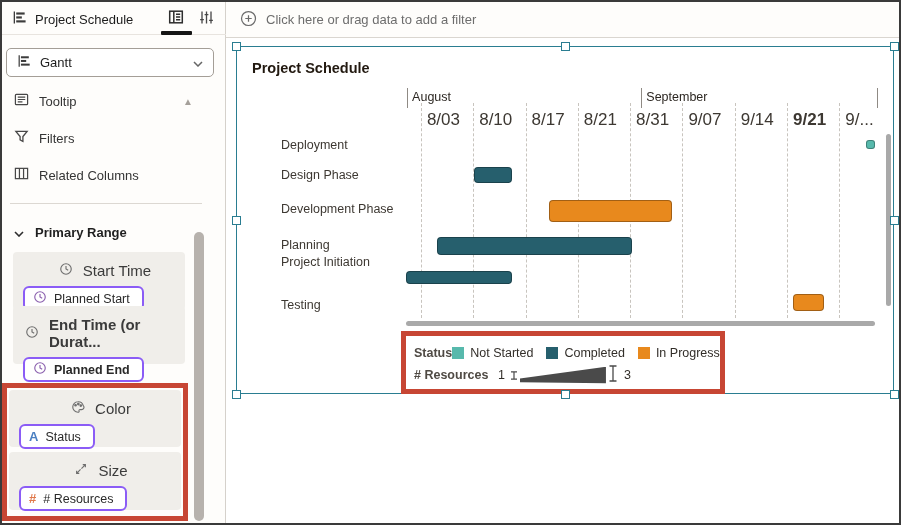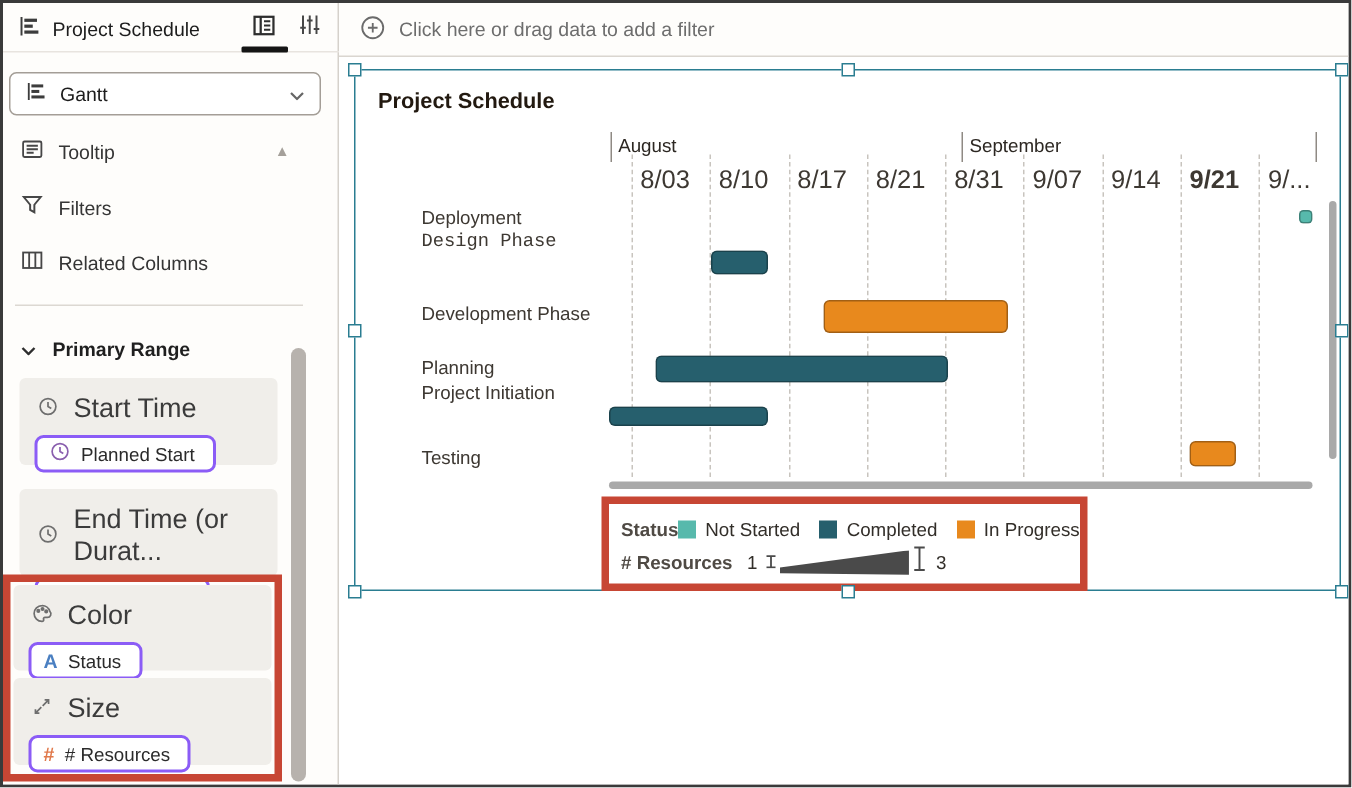--- a/index.html
+++ b/index.html
@@ -16,21 +16,21 @@
   #tab-underline { left: 159px; top: 29px; width: 31px; height: 4px; background: #151515; border-radius: 1px; }
   #viz-select { left: 4px; top: 46px; width: 208px; height: 29px; background: #fff; border: 1px solid #a49e97; border-radius: 5px; display: flex; align-items: center; padding: 0 10px; gap: 9px; font-size: 13px; color: #1c1c1c; cursor: pointer; }
   #viz-select .spacer { flex: 1; }
   .sb-row { left: 0; width: 195px; height: 24px; display: flex; align-items: center; padding-left: 12px; gap: 10px; font-size: 13px; color: #353535; cursor: pointer; }
   .sb-row .spacer { flex: 1; }
   .tri-up { color: #a5a09a; font-size: 10px; padding-right: 4px; }
   #sb-divider { left: 8px; top: 201px; width: 192px; height: 1px; background: #dcd8d2; }
   #pr-head { left: 0; top: 219px; width: 190px; height: 22px; display: flex; align-items: center; padding-left: 12px; gap: 11px; font-size: 13px; font-weight: bold; color: #1f1f1f; cursor: pointer; }
   .field-card { left: 11px; width: 172px; background: #f0eeea; border-radius: 4px; }
   .field-card.in-red { left: 7px; }
-  .fc-label { display: flex; align-items: center; gap: 10px; padding: 10px 0 0 12px; font-size: 18px; color: #3b3b3b; }
+  .fc-label { display: flex; align-items: center; gap: 10px; padding: 10px 0 0 12px; font-size: 15px; color: #3b3b3b; justify-content: center; }
   .pill { display: inline-flex; align-items: center; gap: 7px; margin: 7px 0 0 10px; height: 25px; background: #fff; border: 2px solid #8b5cf6; border-radius: 6px; padding: 0 12px 0 8px; font-size: 12.5px; color: #2a2a2a; cursor: pointer; }
   .letter-icon { font-weight: bold; font-size: 13px; }
   .a-icon { color: #4a7fc1; }
   .hash-icon { color: #e0784a; }
   #sb-redbox { left: 0px; top: 381px; width: 186px; height: 138px; border: 5px solid #c74634; }
   #sb-scroll { left: 192px; top: 230px; width: 10px; height: 289px; background: #b7b2ad; border-radius: 5px; cursor: pointer; }
 
   
   #filter-bar { left: 224px; top: 0; width: 673px; height: 36px; background: #fefdfb; border-bottom: 1px solid #dad6d0; display: flex; align-items: center; padding-left: 14px; gap: 9px; cursor: pointer; }
   #filter-bar span { font-size: 13px; color: #6d6d6d; }
@@ -148,21 +148,21 @@
       </div>
       <div class="pill">
         <span><svg width="14" height="14" viewBox="0 0 16 16" fill="none" stroke="#8a5fae" stroke-width="1.3">
               <circle cx="8" cy="8" r="6"></circle>
               <path d="M8 4.5V8l2.5 1.5"></path>
             </svg></span>
         <span>Planned Start</span>
       </div>
     </div>
 
-    <div class="field-card abs" style="top:324px;height:58px;">
+    <div class="field-card abs" style="top:304px;height:58px;font-weight:bold;">
       <div class="fc-label">
         <span><svg width="14" height="14" viewBox="0 0 16 16" fill="none" stroke="#6e6e6e" stroke-width="1.3">
               <circle cx="8" cy="8" r="6"></circle>
               <path d="M8 4.5V8l2.5 1.5"></path>
             </svg></span>
         <span>End Time (or Durat...</span>
       </div>
       <div class="pill">
         <span><svg width="14" height="14" viewBox="0 0 16 16" fill="none" stroke="#8a5fae" stroke-width="1.3">
               <circle cx="8" cy="8" r="6"></circle>
@@ -238,21 +238,21 @@
       <div class="abs tick-label" style="left: 791px; font-weight: bold;">9/21</div>
       <div class="abs tick-line" style="left: 837.3px;"></div>
       <div class="abs tick-label" style="left: 843.3px;">9/...</div>
       <div class="abs month-line" style="left: 405.1px;"></div>
       <div class="abs month-label" style="left: 410.1px;">August</div>
       <div class="abs month-line" style="left: 639.3px;"></div>
       <div class="abs month-label" style="left: 644.3px;">September</div>
       <div class="abs month-line" style="left: 875.4px;"></div>
       <div class="abs task-label" style="top: 136px;">Deployment</div>
       <div class="abs bar" style="left: 864.2px; width: 9px; top: 138px; height: 9px; background: rgb(87, 185, 172); border: 1px solid rgba(0, 0, 0, 0.3); border-radius: 3px;"></div>
-      <div class="abs task-label" style="top: 152px; font-family: Liberation Mono, monospace;">Design Phase</div>
+      <div class="abs task-label" style="top: 166px;">Design Phase</div>
       <div class="abs bar" style="left: 472px; width: 38.1px; top: 165px; height: 16px; background: rgb(38, 95, 109); border: 1px solid rgba(0, 0, 0, 0.3);"></div>
       <div class="abs task-label" style="top: 200px;">Development Phase</div>
       <div class="abs bar" style="left: 546.7px; width: 123.3px; top: 198px; height: 22px; background: rgb(232, 137, 29); border: 1px solid rgba(0, 0, 0, 0.3);"></div>
       <div class="abs task-label" style="top: 236px;">Planning</div>
       <div class="abs bar" style="left: 435.4px; width: 195px; top: 235px; height: 18px; background: rgb(38, 95, 109); border: 1px solid rgba(0, 0, 0, 0.3);"></div>
       <div class="abs task-label" style="top: 253px;">Project Initiation</div>
       <div class="abs bar" style="left: 404px; width: 106.1px; top: 269px; height: 13px; background: rgb(38, 95, 109); border: 1px solid rgba(0, 0, 0, 0.3);"></div>
       <div class="abs task-label" style="top: 296px;">Testing</div>
       <div class="abs bar" style="left: 790.9px; width: 31.4px; top: 292px; height: 17px; background: rgb(232, 137, 29); border: 1px solid rgba(0, 0, 0, 0.3);"></div>
     </div>

